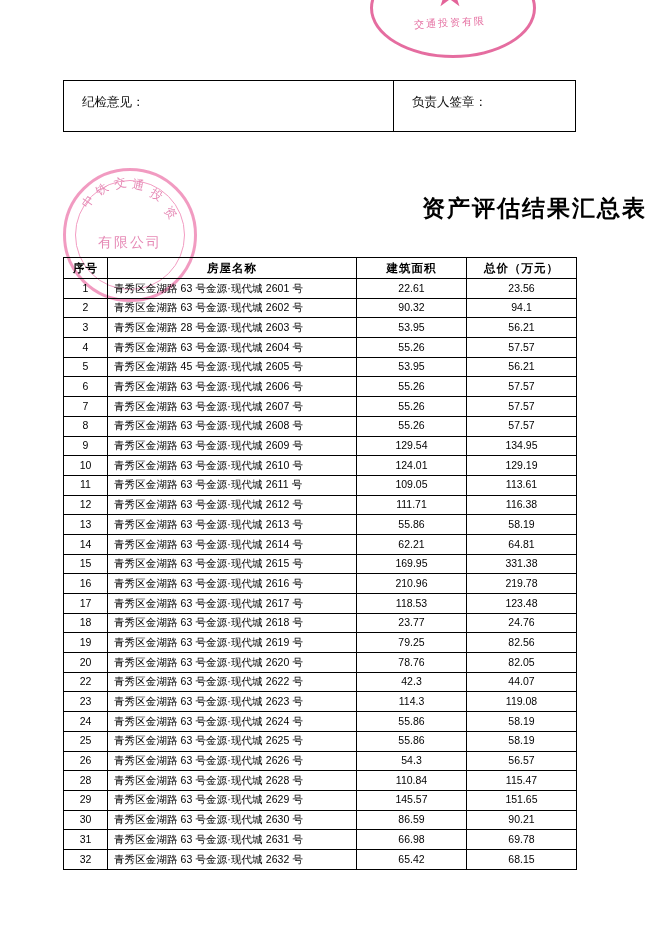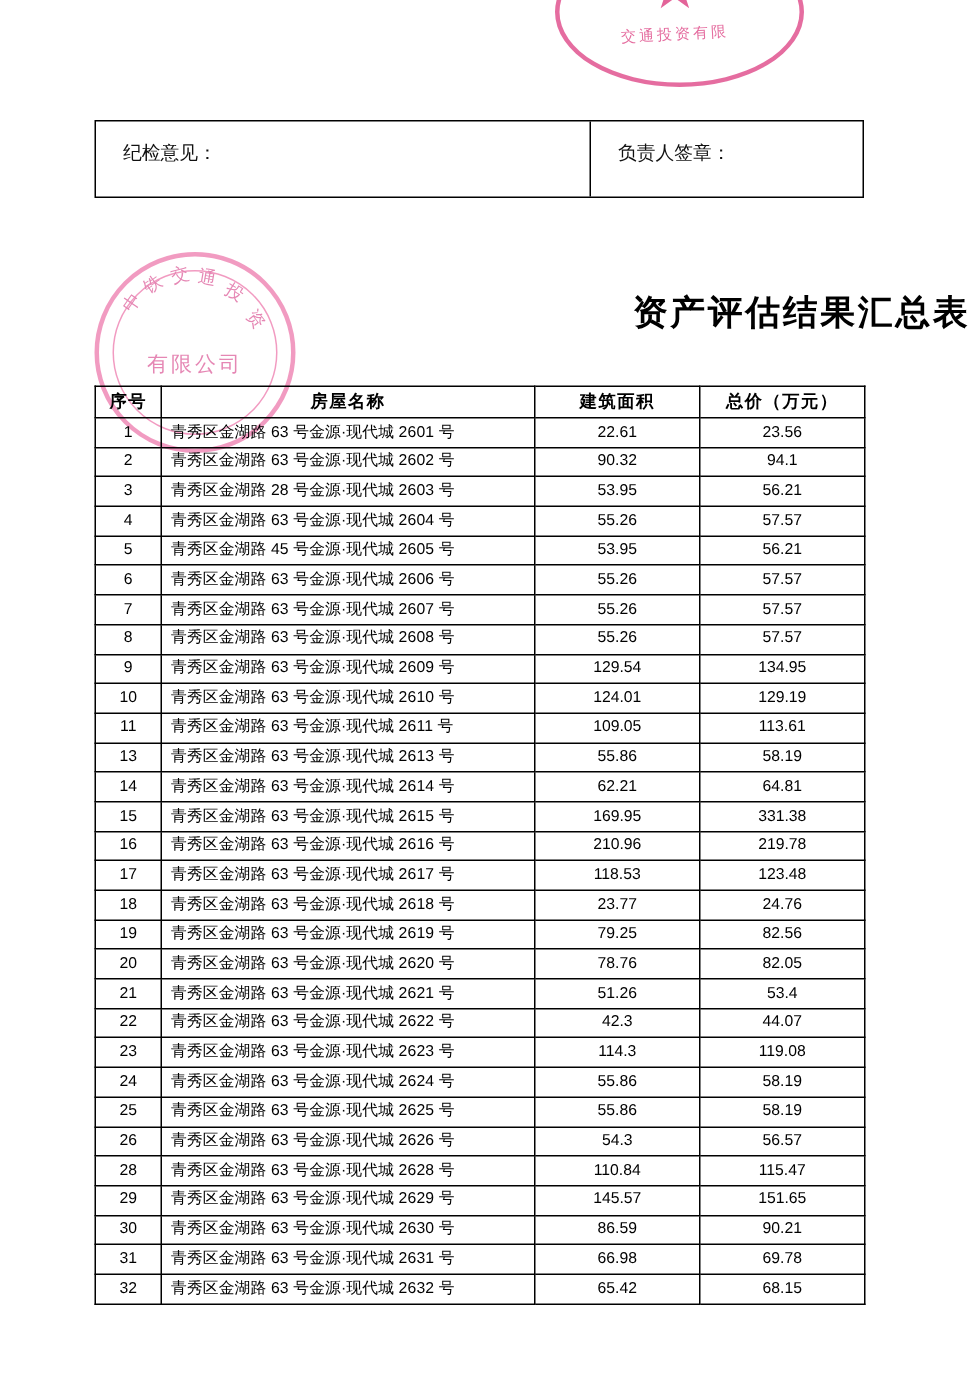--- a/index.html
+++ b/index.html
@@ -292,20 +292,26 @@
         <td>124.01</td>
         <td>129.19</td>
       </tr>
       <tr>
         <td>11</td>
         <td class="name">青秀区金湖路 63 号金源·现代城 2611 号</td>
         <td>109.05</td>
         <td>113.61</td>
       </tr>
       <tr>
+        <td>12</td>
+        <td class="name">青秀区金湖路 63 号金源·现代城 2612 号</td>
+        <td>111.71</td>
+        <td>116.38</td>
+      </tr>
+      <tr>
         <td>13</td>
         <td class="name">青秀区金湖路 63 号金源·现代城 2613 号</td>
         <td>55.86</td>
         <td>58.19</td>
       </tr>
       <tr>
         <td>14</td>
         <td class="name">青秀区金湖路 63 号金源·现代城 2614 号</td>
         <td>62.21</td>
         <td>64.81</td>
@@ -340,26 +346,20 @@
         <td>79.25</td>
         <td>82.56</td>
       </tr>
       <tr>
         <td>20</td>
         <td class="name">青秀区金湖路 63 号金源·现代城 2620 号</td>
         <td>78.76</td>
         <td>82.05</td>
       </tr>
       <tr>
-        <td>21</td>
-        <td class="name">青秀区金湖路 63 号金源·现代城 2621 号</td>
-        <td>51.26</td>
-        <td>53.4</td>
-      </tr>
-      <tr>
         <td>22</td>
         <td class="name">青秀区金湖路 63 号金源·现代城 2622 号</td>
         <td>42.3</td>
         <td>44.07</td>
       </tr>
       <tr>
         <td>23</td>
         <td class="name">青秀区金湖路 63 号金源·现代城 2623 号</td>
         <td>114.3</td>
         <td>119.08</td>

